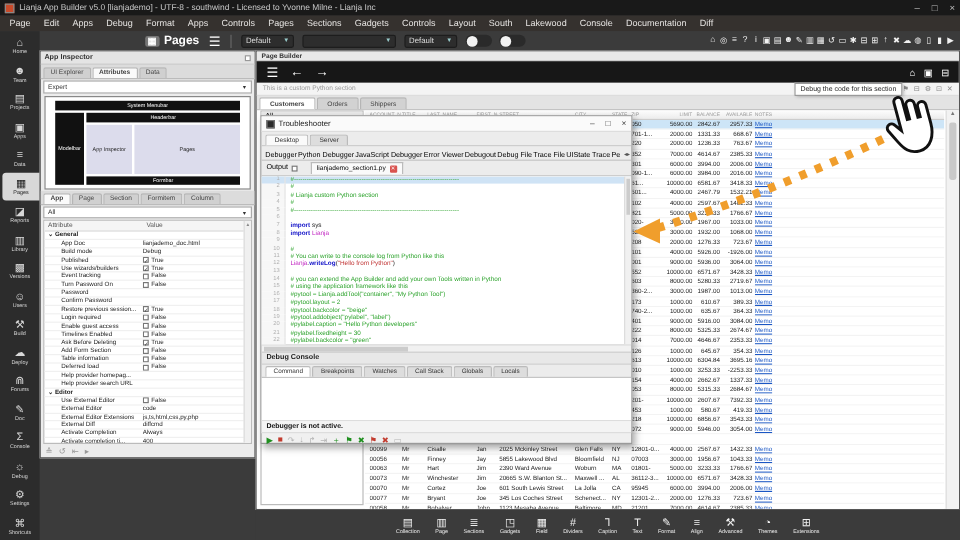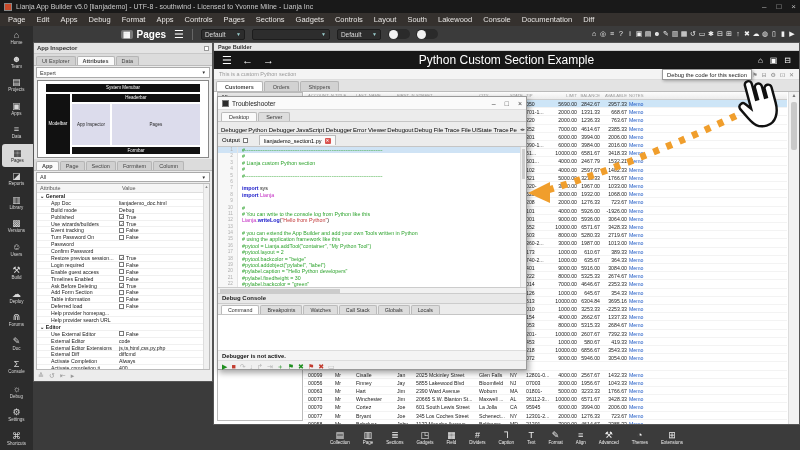--- a/index.html
+++ b/index.html
@@ -512,21 +512,20 @@
       <span>▸</span>
     </div>
   </div>
 
   <div class="builder">
     <div class="pb-strip">Page Builder</div>
     <div class="pb-header">
       <span class="nav">☰</span>
       <span class="nav">←</span>
       <span class="nav">→</span>
-      <span class="pb-title">Python Custom Section Example</span>
       <span class="ricons">
         <span>⌂</span>
         <span>▣</span>
         <span>⊟</span>
       </span>
     </div>
     <div class="sec-strip">
       <span>This is a custom Python section</span>
       <span class="sicons">
         <span>⚑</span>

